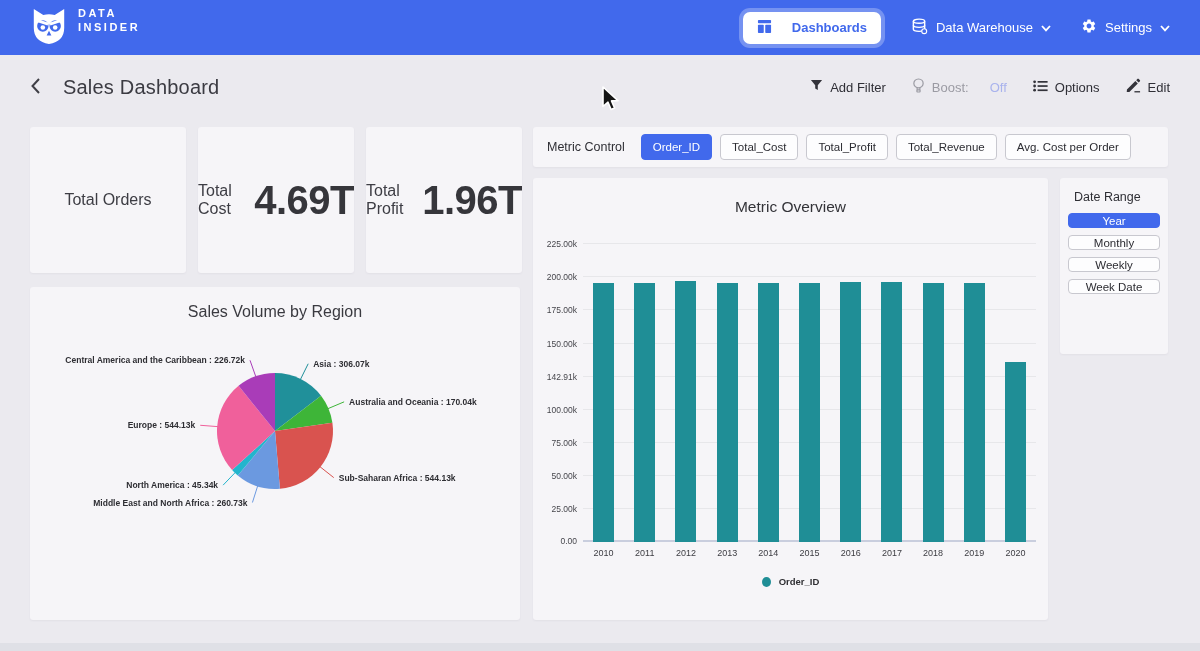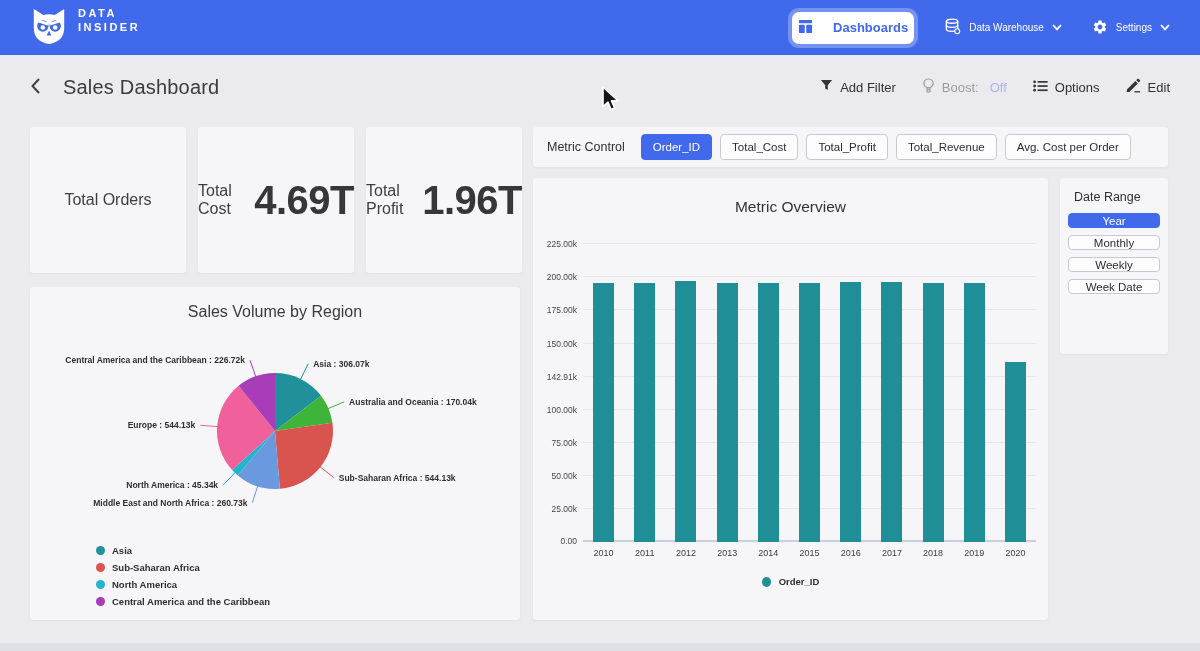--- a/index.html
+++ b/index.html
@@ -6,33 +6,33 @@
   html,body { width:1200px; height:651px; }
   body { font-family:"Liberation Sans",sans-serif; background:#ebeaef; position:relative; overflow:hidden; }
 
   
   .topbar { position:absolute; left:0; top:0; width:1200px; height:55px; background:#4169ec;
             display:flex; align-items:center; justify-content:space-between; padding:0 30px; }
   .logo { display:flex; align-items:flex-start; gap:10px; cursor:pointer; }
   .logo-text { color:#fff; font-weight:bold; font-size:11px; letter-spacing:2.5px; line-height:14px; }
   .topnav { display:flex; align-items:center; gap:30px; }
   .nav-pill { display:flex; align-items:center; gap:20px; background:#fff; color:#4169ec;
-              font-size:13px; font-weight:bold; padding:7px 6px; border-radius:7px;
+              font-size:13px; font-weight:bold; padding:7px 14px; border-radius:7px;
               box-shadow:0 0 0 4px rgba(255,255,255,0.28); cursor:pointer; }
-  .nav-item { display:flex; align-items:center; gap:8px; color:#fff; font-size:10px; cursor:pointer; }
+  .nav-item { display:flex; align-items:center; gap:8px; color:#fff; font-size:13px; cursor:pointer; }
 
   
   .page-header { position:absolute; left:0; top:55px; width:1200px; height:64px;
                  display:flex; align-items:center; padding:0 30px; }
   .back-btn { background:none; border:none; cursor:pointer; margin-right:22px; display:flex; align-items:center; }
   .page-title { font-size:20px; font-weight:normal; color:#3b3b42; letter-spacing:0.2px; }
   .header-actions { margin-left:auto; display:flex; align-items:center; gap:26px; }
   .action { display:flex; align-items:center; gap:7px; font-size:13px; color:#2f2f36; cursor:pointer; }
   .boost .boost-label { color:#9b9ba3; }
-  .boost .boost-value { color:#a9b3ed; margin-left:4px; }
+  .boost .boost-value { color:#a9b3ed; margin-left:14px; }
 
   
   .card, .panel { background:#f6f5f8; border-radius:3px; box-shadow:0 1px 2px rgba(60,60,80,0.05); position:absolute; }
 
   .kpi-card { width:156px; height:146px; top:127px; display:flex; 
               align-items:center; justify-content:center; gap:18px; }
   .kpi-label { font-size:16px; color:#3d3d44; }
   .kpi-value { font-size:40px; font-weight:bold; color:#36363b; letter-spacing:-0.5px; }
 
   
@@ -228,38 +228,20 @@
       <path d="M206.07151923132326,148.61724984588156 L193.10458482668406,162.14670704658934" stroke="#23b5cd" fill="none"></path>
       <text x="188.10458482668406" y="165.14670704658934" text-anchor="end" class="pie-callout">North America : 45.34k</text>
       <path d="M245,108 L202.11820615091634,147.05319137131676 A58,58 0 0 1 208.56324015685274,62.873926249530506 Z" fill="#f0609b"></path>
       <path d="M188.90417448337251,103.70512402878924 L170.2188604026473,102.27451656877344" stroke="#f0609b" fill="none"></path>
       <text x="165.2188604026473" y="105.27451656877344" text-anchor="end" class="pie-callout">Europe : 544.13k</text>
       <path d="M245,108 L208.56324015685274,62.873926249530506 A58,58 0 0 1 245,50 Z" fill="#a93cb8"></path>
       <path d="M226.25755514781184,54.95371491835941 L220.01451539434566,37.284191590418686" stroke="#a93cb8" fill="none"></path>
       <text x="215.01451539434566" y="40.284191590418686" text-anchor="end" class="pie-callout">Central America and the Caribbean : 226.72k</text>
     </svg>
   <div class="pie-legend" id="pieLegend">
-      <div class="legend-col">
-        <div class="legend-item">
-          <span class="legend-dot" style="background: rgb(32, 144, 154);"></span>
-          <span>Asia</span>
-        </div>
-        <div class="legend-item">
-          <span class="legend-dot" style="background: rgb(217, 83, 79);"></span>
-          <span>Sub-Saharan Africa</span>
-        </div>
-        <div class="legend-item">
-          <span class="legend-dot" style="background: rgb(35, 181, 205);"></span>
-          <span>North America</span>
-        </div>
-        <div class="legend-item">
-          <span class="legend-dot" style="background: rgb(169, 60, 184);"></span>
-          <span>Central America and the Caribbean</span>
-        </div>
-      </div>
     </div>
 </section>
 
 <section class="panel metric-bar">
   <span class="panel-label">Metric Control</span>
   <button class="ctl-btn selected">Order_ID</button>
   <button class="ctl-btn">Total_Cost</button>
   <button class="ctl-btn">Total_Profit</button>
   <button class="ctl-btn">Total_Revenue</button>
   <button class="ctl-btn">Avg. Cost per Order</button>

